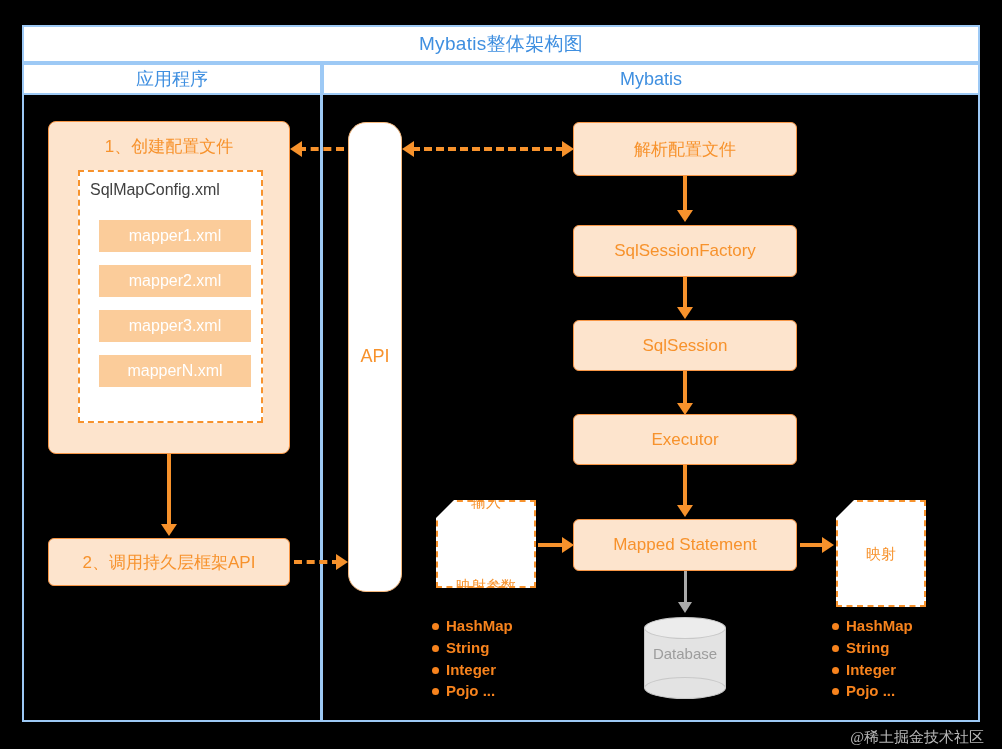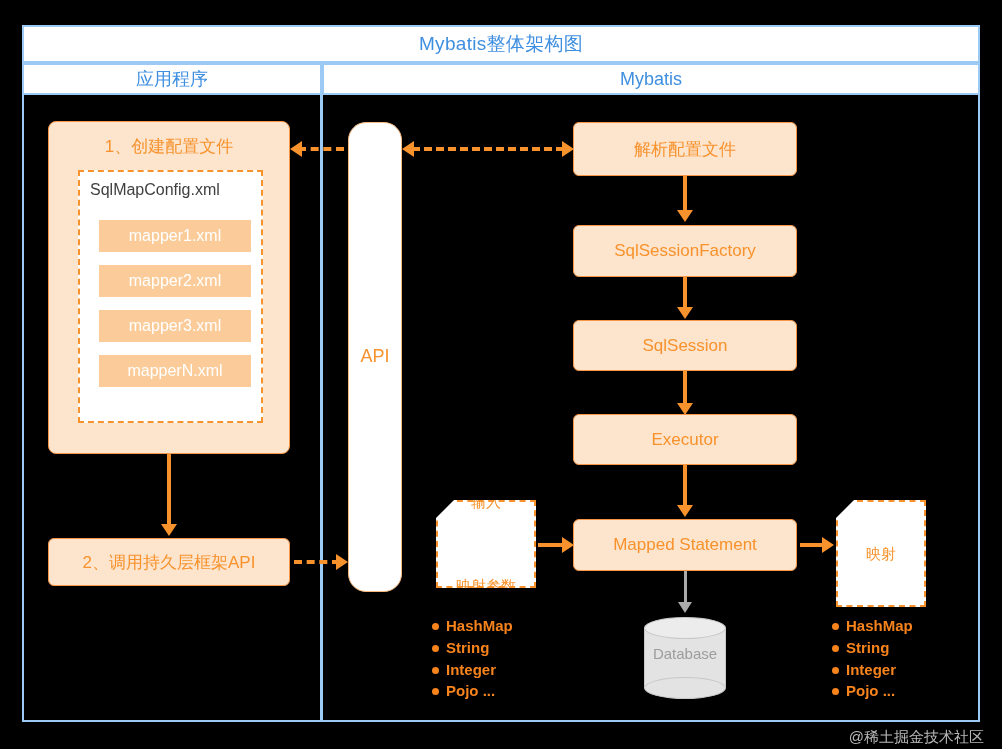--- a/index.html
+++ b/index.html
@@ -133,20 +133,21 @@
   .dash-h{position:absolute;height:0;border-top:4px dashed #f7922c;}
 
   .grey-v{position:absolute;width:3px;background:#aaaaaa;}
   .grey-head{position:absolute;width:0;height:0;
     border-left:7px solid transparent;border-right:7px solid transparent;
     border-top:11px solid #aaaaaa;}
 
   .watermark{
     position:absolute;right:18px;bottom:2px;color:#d8d8d8;font-size:15px;
     opacity:.85;
+    font-family:Liberation Serif, serif;
   }
 </style>
 </head>
 <body>
 
 <div id="root">
 
   <div class="frame"></div>
   <div class="v-divider"></div>
 

